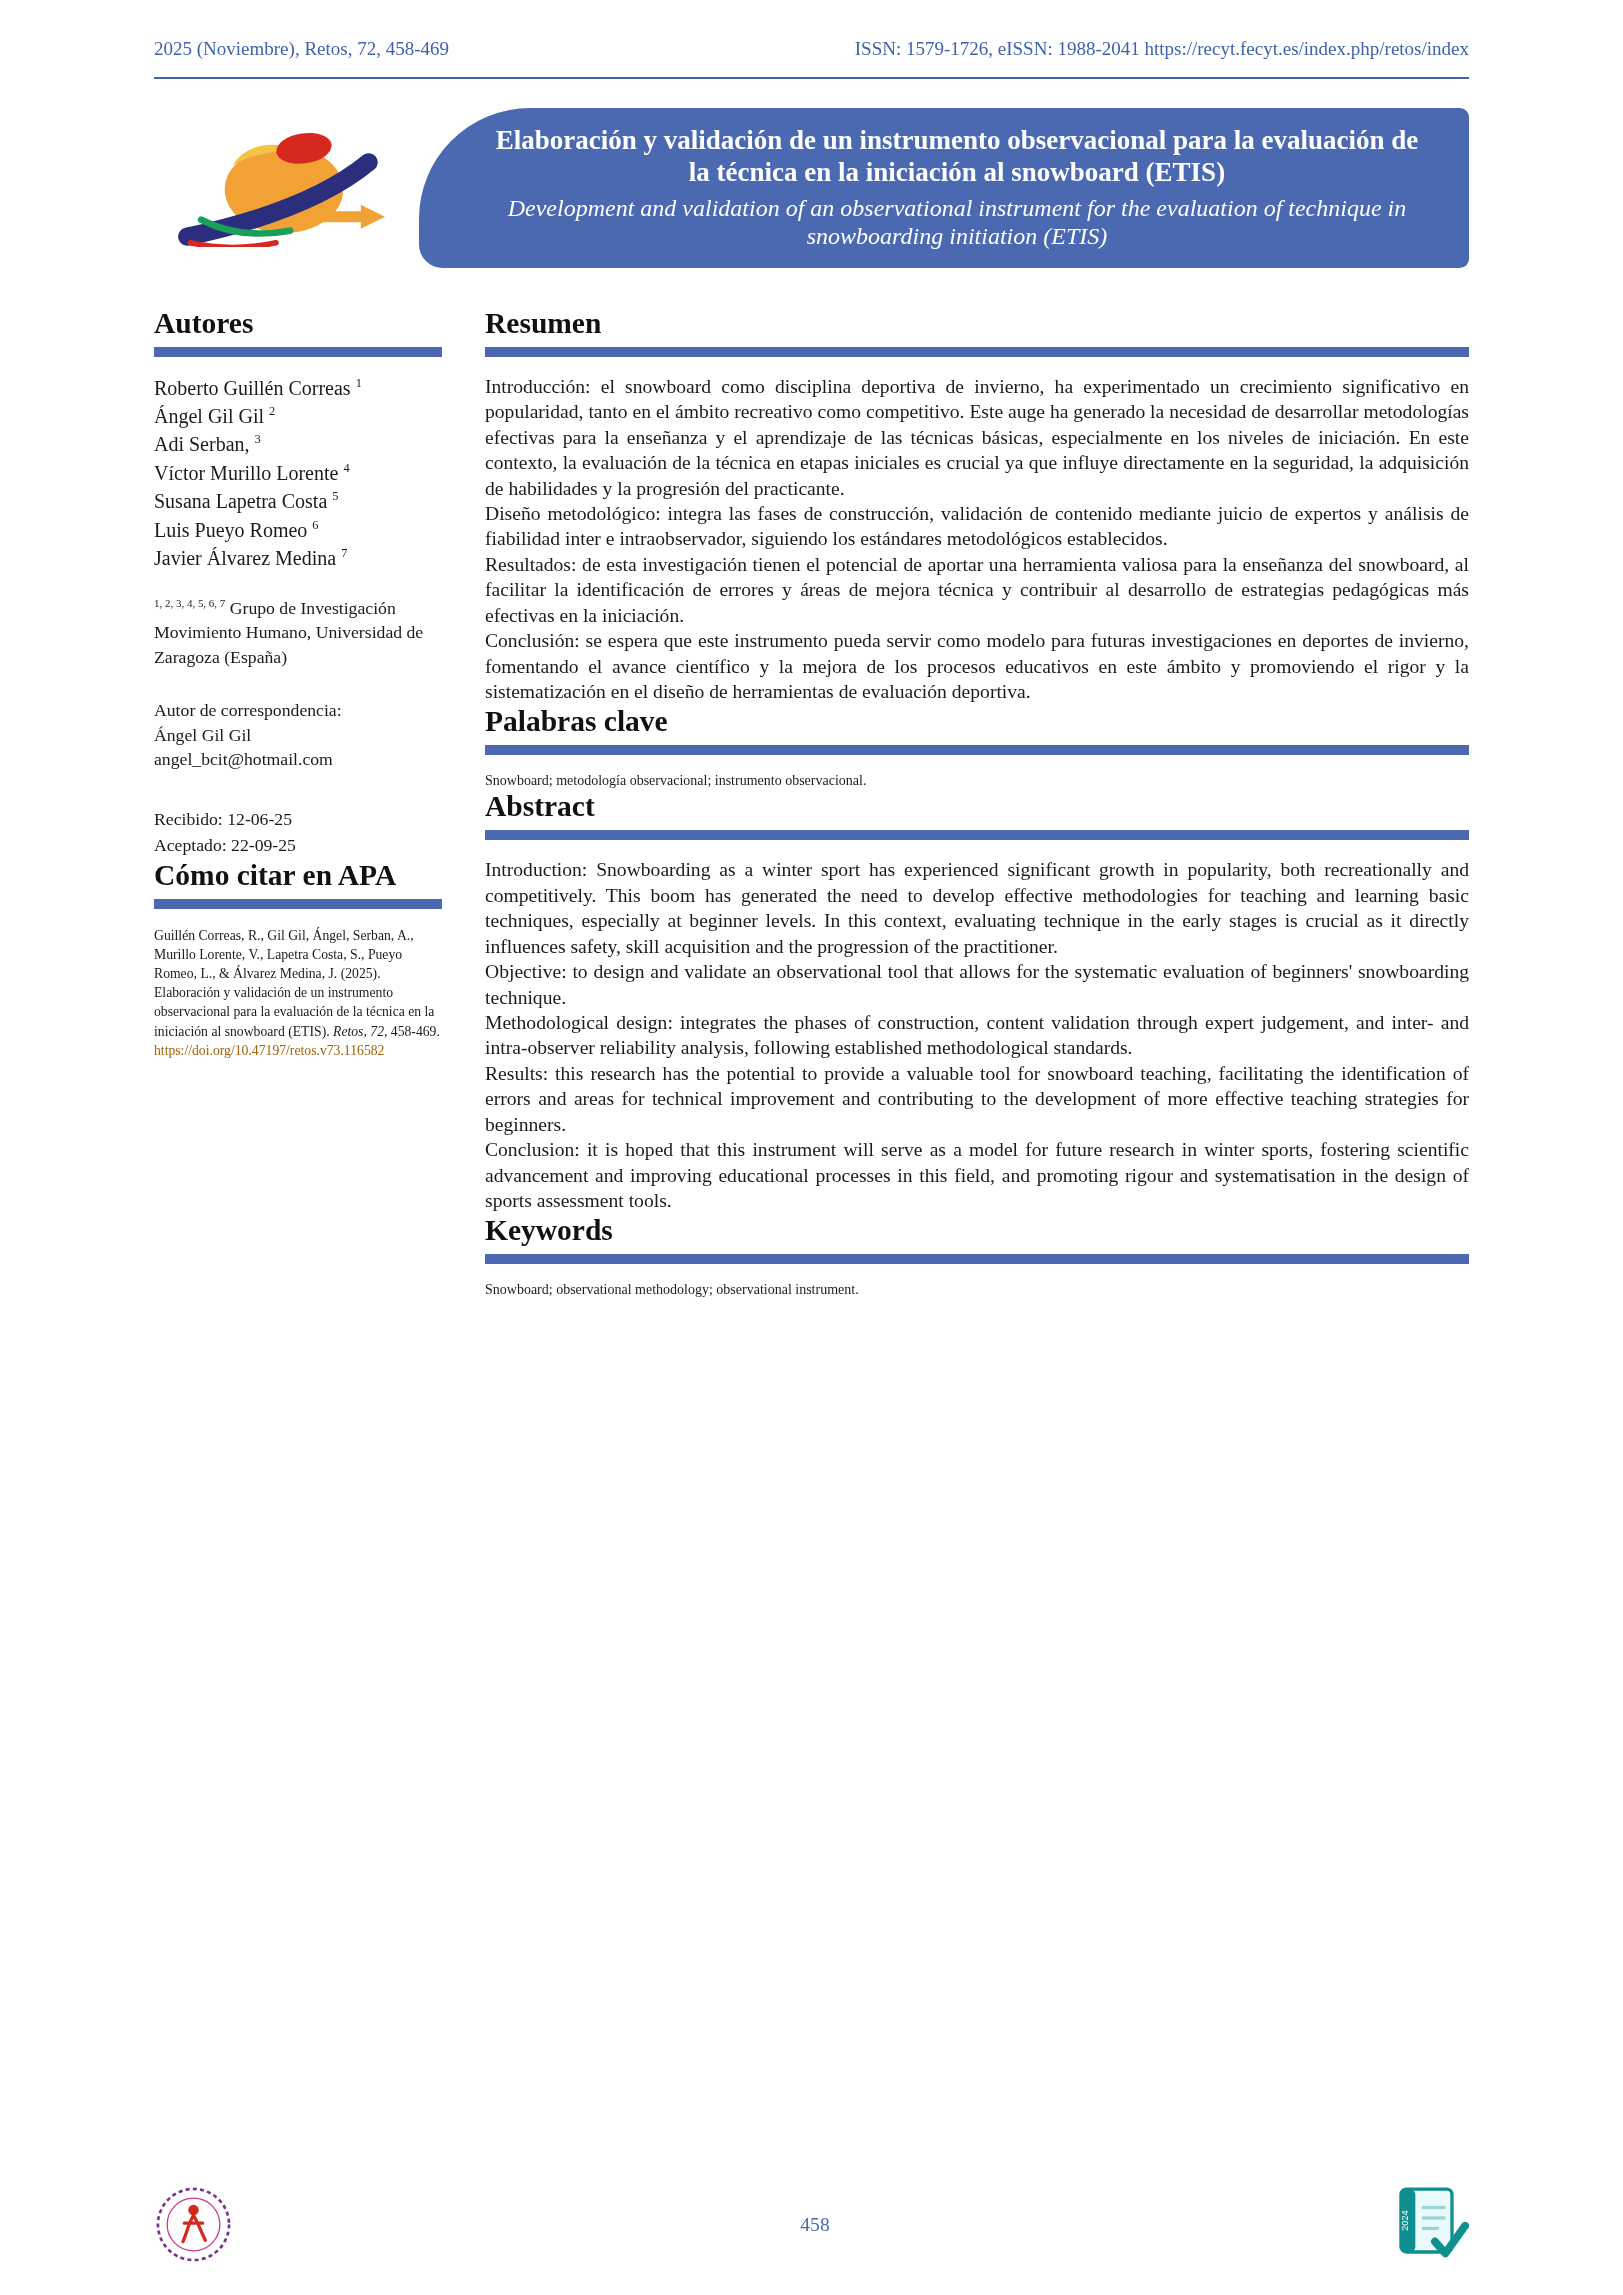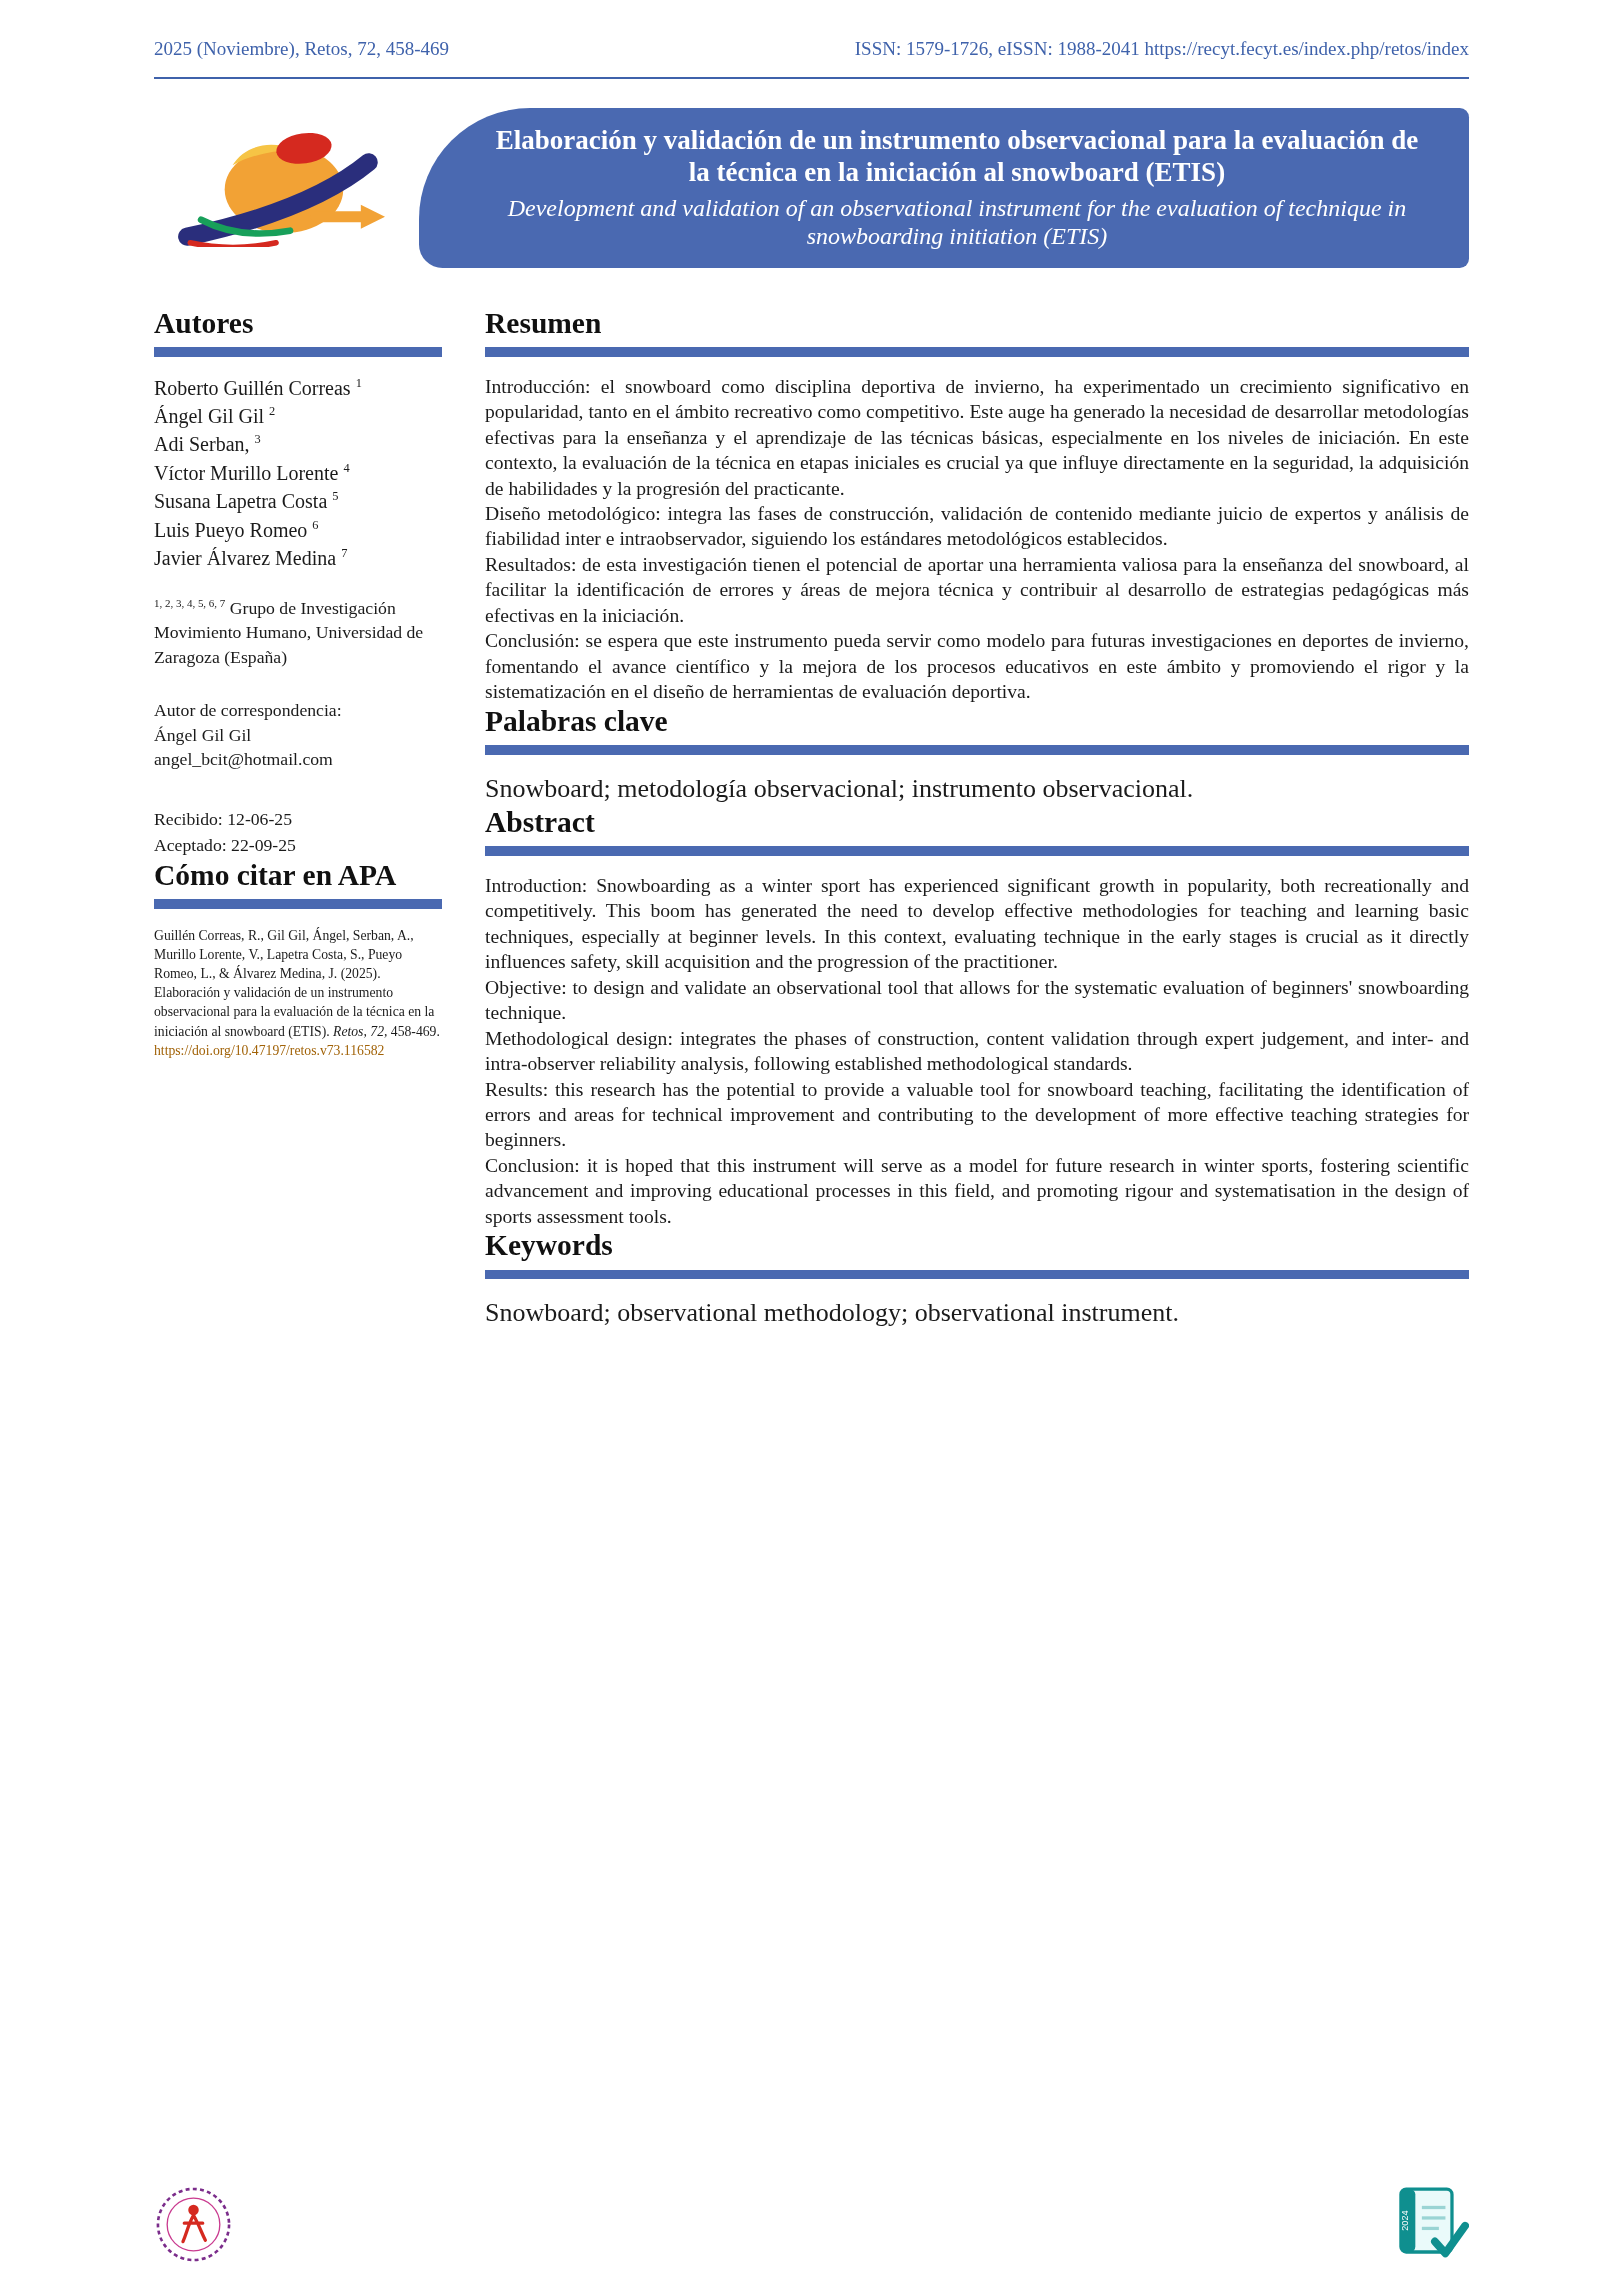--- a/index.html
+++ b/index.html
@@ -77,21 +77,21 @@
   .apa-head{margin-top:42px;}
   .apa-cite{font-size:13.7px;line-height:1.4;margin-top:0;}
   .apa-cite .it{font-style:italic;}
   .apa-cite a{color:#a16207;text-decoration:none;word-break:break-all;}
   
   .body-p{
     font-size:19.6px;line-height:1.3;
     text-align:justify;margin:0;
   }
   .gap-sect{margin-top:30px;}
-  .kw-line{font-size:26px;line-height:1.3;margin:0;}
+  .kw-line{font-size:14px;line-height:1.3;margin:0;}
   
   .footer{
     position:absolute;left:154px;right:154px;bottom:31px;
     display:flex;align-items:center;justify-content:space-between;
   }
   .page-number{
     flex:1;text-align:center;
     color:#4a69b1;font-size:19.6px;
   }
   .foot-logo{width:79px;height:79px;flex:0 0 79px;}
@@ -204,20 +204,21 @@
 
   <div class="footer">
     <div class="foot-logo">
       <svg width="79" height="79" viewBox="0 0 120 120">
         <circle cx="60" cy="60" r="54" fill="none" stroke="#7B2D8B" stroke-width="4" stroke-dasharray="6 5"></circle>
         <circle cx="60" cy="60" r="40" fill="none" stroke="#C93A8F" stroke-width="2"></circle>
         <circle cx="60" cy="38" r="8" fill="#D5291F"></circle>
         <path d="M60,46 C52,60 50,72 44,86 M60,46 C68,60 72,72 78,84 M46,58 L74,58" fill="none" stroke="#D5291F" stroke-width="5" stroke-linecap="round"></path>
       </svg>
     </div>
+    <div class="page-number">458</div>
     <div class="foot-badge">
       <svg width="72" height="79" viewBox="0 0 110 120">
         <rect x="6" y="6" width="78" height="96" rx="8" fill="#eafafa" stroke="#0f8f8f" stroke-width="5"></rect>
         <rect x="6" y="6" width="22" height="96" rx="8" fill="#0f8f8f"></rect>
         <text x="17" y="54" transform="rotate(-90 17 54)" text-anchor="middle" font-size="14" fill="#ffffff" font-family="Liberation Sans, sans-serif">2024</text>
         <line x1="38" y1="34" x2="74" y2="34" stroke="#9ad4d4" stroke-width="5"></line>
         <line x1="38" y1="50" x2="74" y2="50" stroke="#9ad4d4" stroke-width="5"></line>
         <line x1="38" y1="66" x2="64" y2="66" stroke="#9ad4d4" stroke-width="5"></line>
         <path d="M58,86 L74,104 L104,62" fill="none" stroke="#0f8f8f" stroke-width="12" stroke-linecap="round" stroke-linejoin="round"></path>
       </svg>

